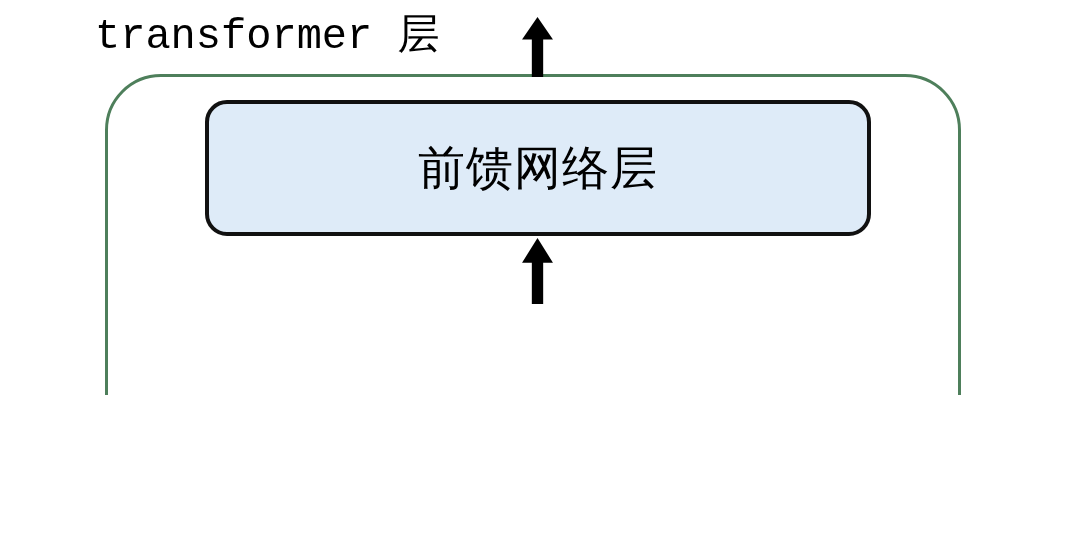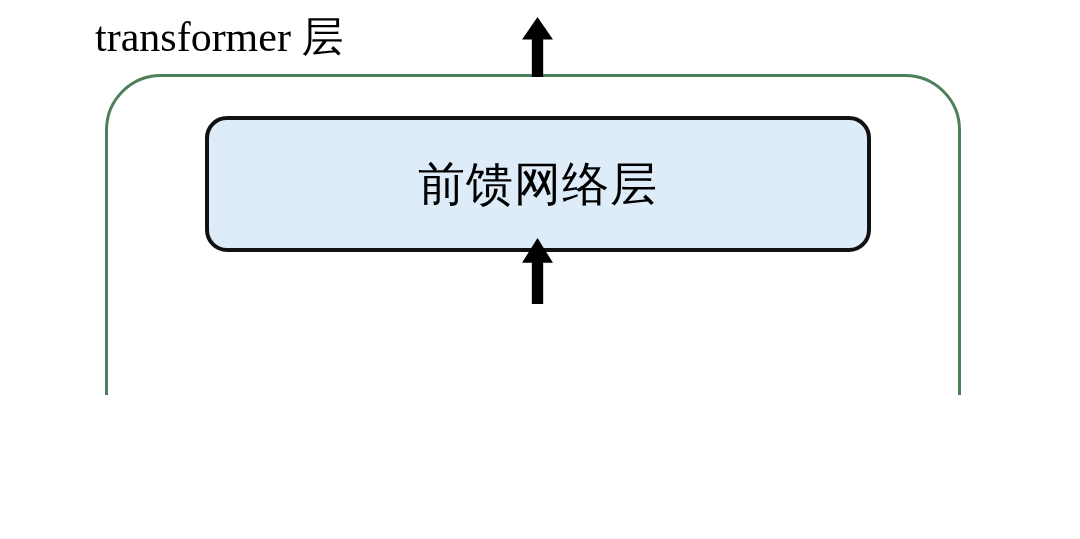--- a/index.html
+++ b/index.html
@@ -11,21 +11,21 @@
     --background: #ffffff;
     --text: #000000;
   }
   * { margin: 0; padding: 0; box-sizing: border-box; }
   html, body { background: var(--background); }
   .canvas {
     position: relative;
     width: 1080px;
     height: 395px;
     background: var(--background);
-    font-family: Liberation Serif, serif;
+    font-family: Liberation Mono, monospace;
     overflow: hidden;
   }
   .diagram-title {
     position: absolute;
     left: 95px;
     top: 12px;
     font-size: 42px;
     line-height: 1.2;
     color: var(--text);
     white-space: nowrap;
@@ -42,21 +42,20 @@
   }
   .layer-box {
     position: absolute;
     left: 205px;
     width: 666px;
     border: 4px solid var(--box-border);
     border-radius: 22px;
     display: flex;
     align-items: center;
     justify-content: center;
-    margin-top: 16px;
   }
   .layer-box .layer-label {
     font-size: 47px;
     color: var(--text);
     letter-spacing: 1px;
     white-space: nowrap;
   }
   .box-feedforward {
     top: 100px;
     height: 136px;

